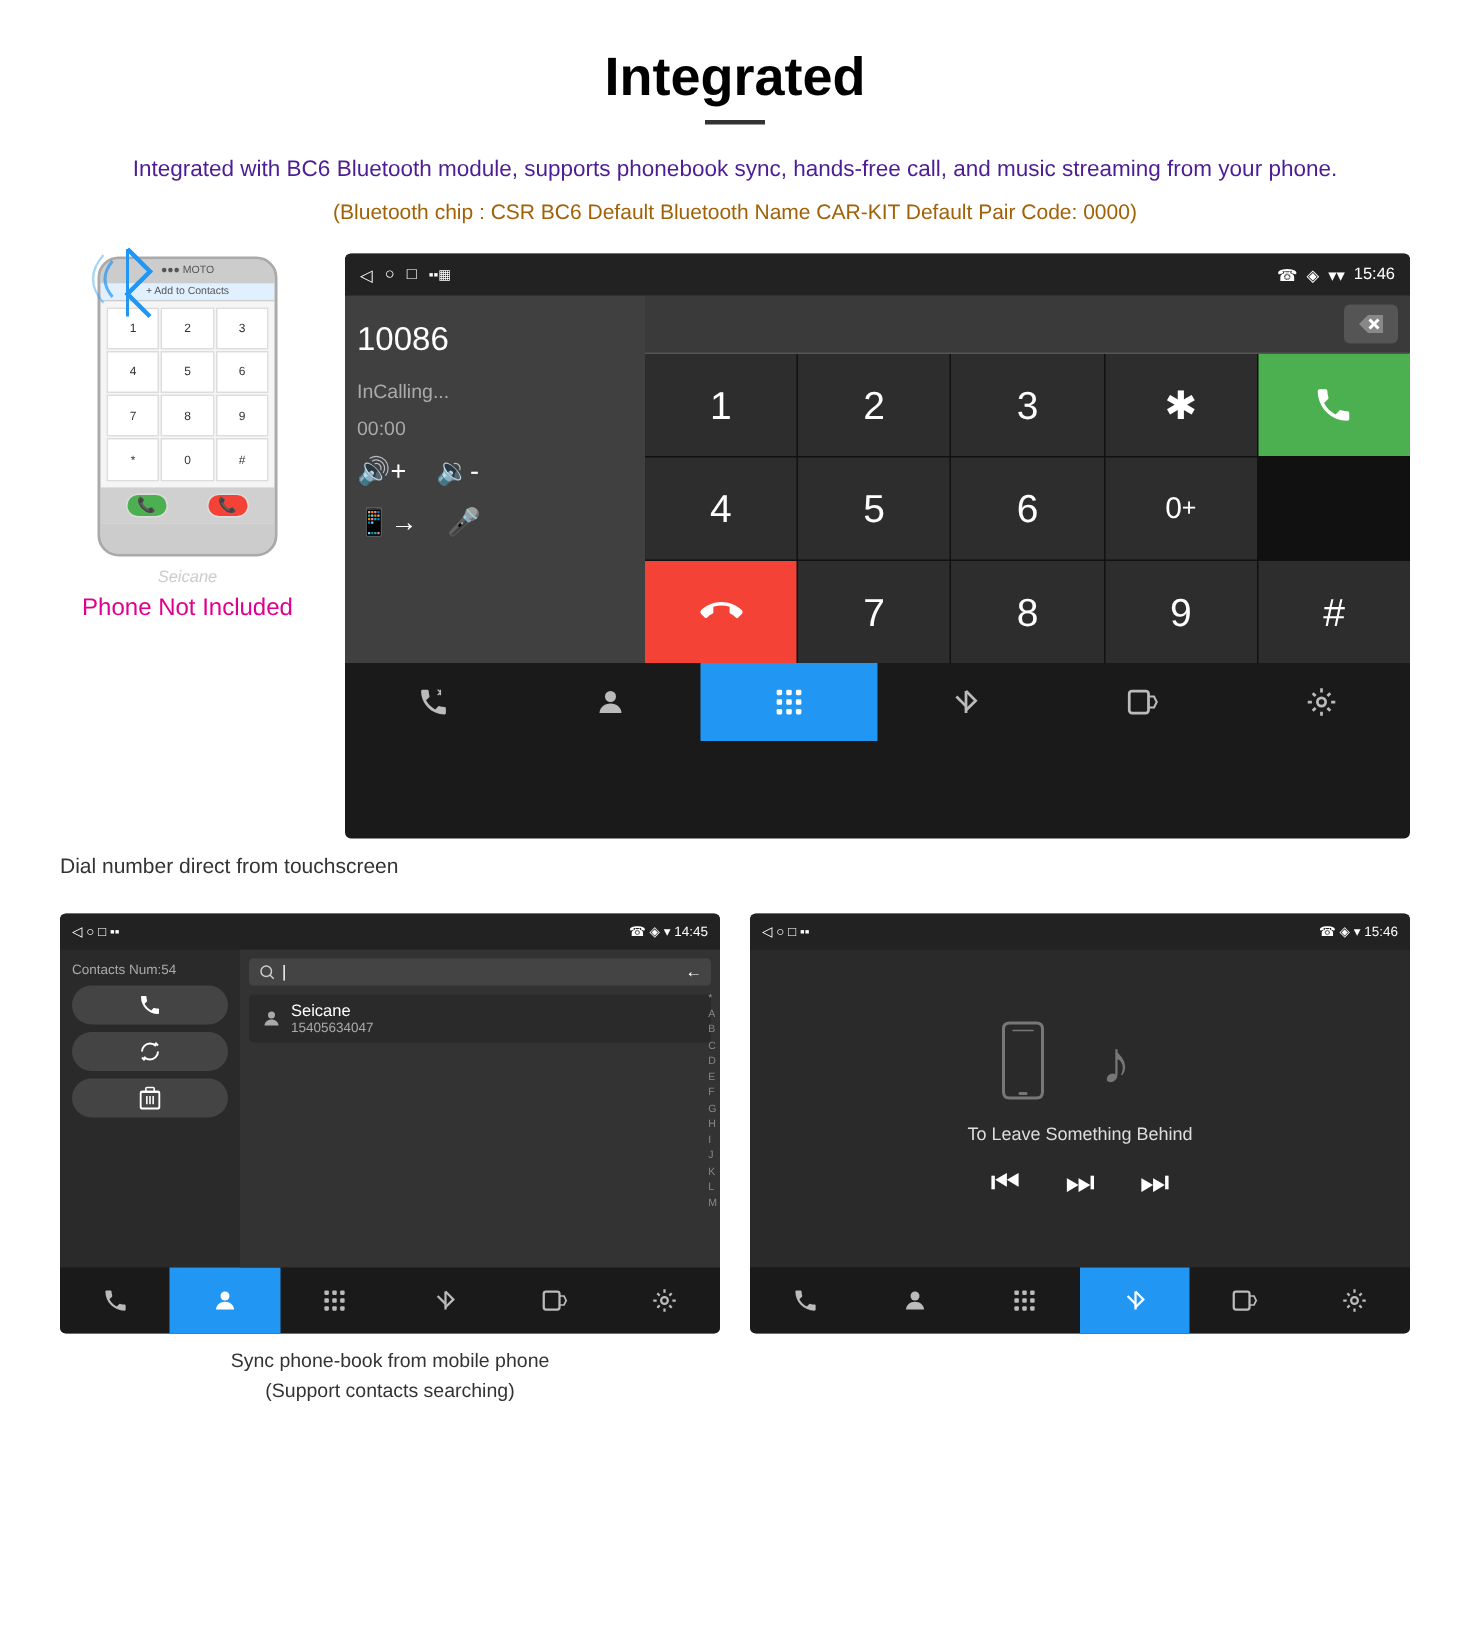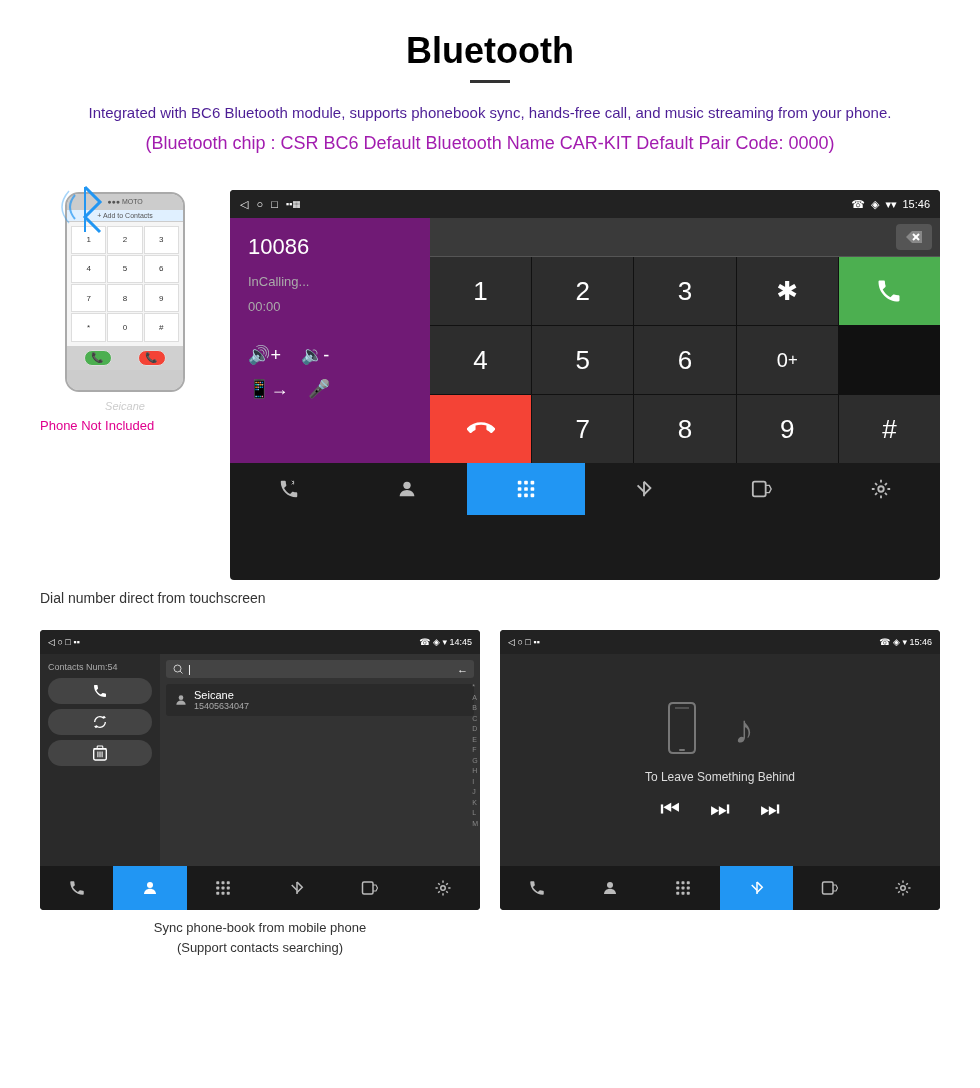--- a/index.html
+++ b/index.html
@@ -26,23 +26,23 @@
     }
     .subtitle {
       text-align: center;
       font-size: 15px;
       color: #4c1d95;
       margin-bottom: 8px;
       line-height: 1.6;
     }
     .bt-info {
       text-align: center;
-      font-size: 18px;
-      color: #a21caf;
-      margin-bottom: 36px;
+      font-size: 14px;
+      color: #a16207;
+      margin-bottom: 20px;
     }
 
     
     .main-screen-row {
       display: flex;
       gap: 20px;
       margin-bottom: 10px;
       align-items: flex-start;
     }
     .phone-img-area {
@@ -91,23 +91,23 @@
       color: #333;
     }
     .phone-key.green { background: #4caf50; color: #fff; }
     .phone-key.red { background: #f44336; color: #fff; }
     .phone-bottom {
       height: 20px;
       background: #ccc;
     }
     .phone-not-included {
       color: #e0008e;
-      font-size: 13px;
+      font-size: 16px;
       margin-top: 6px;
-      text-align: left;
+      text-align: center;
     }
     .seicane-watermark {
       color: #ccc;
       font-size: 11px;
       font-style: italic;
       text-align: center;
       margin-top: 2px;
     }
 
     
@@ -130,40 +130,39 @@
     }
     .status-left { display: flex; gap: 8px; align-items: center; }
     .status-right { display: flex; gap: 6px; align-items: center; }
 
     .dial-content {
       display: flex;
       height: calc(100% - 28px - 52px);
     }
     .dial-left {
       width: 200px;
-      background: #701a75;
-      padding: 16px 18px;
+      background: #404040;
+      padding: 16px 8px;
       display: flex;
       flex-direction: column;
       gap: 10px;
       color: #fff;
     }
     .dial-number {
       font-size: 22px;
       color: #fff;
       margin-bottom: 4px;
     }
     .dial-status {
       font-size: 13px;
       color: #aaa;
     }
     .dial-timer {
       font-size: 13px;
       color: #aaa;
-      margin-bottom: 20px;
     }
     .dial-controls {
       display: flex;
       flex-direction: column;
       gap: 12px;
     }
     .dial-ctrl-row {
       display: flex;
       gap: 20px;
       color: #fff;
@@ -375,21 +374,21 @@
       justify-content: center;
       color: #bbb;
       font-size: 16px;
       cursor: pointer;
     }
     .nav-item-sm.active { background: #2196f3; color: #fff; }
   </style>
 </head>
 <body>
 
-<h1 class="page-title">Bluetooth</h1>
+<h1 class="page-title">Integrated</h1>
 <div class="title-divider"></div>
 <p class="subtitle">Integrated with BC6 Bluetooth module, supports phonebook sync, hands-free call, and music streaming from your phone.</p>
 <p class="bt-info">(Bluetooth chip : CSR BC6    Default Bluetooth Name CAR-KIT    Default Pair Code: 0000)</p>
 
 <div class="main-screen-row">
 
   <div class="phone-img-area">
     
     <div style="position:relative; display:inline-block;">
       

